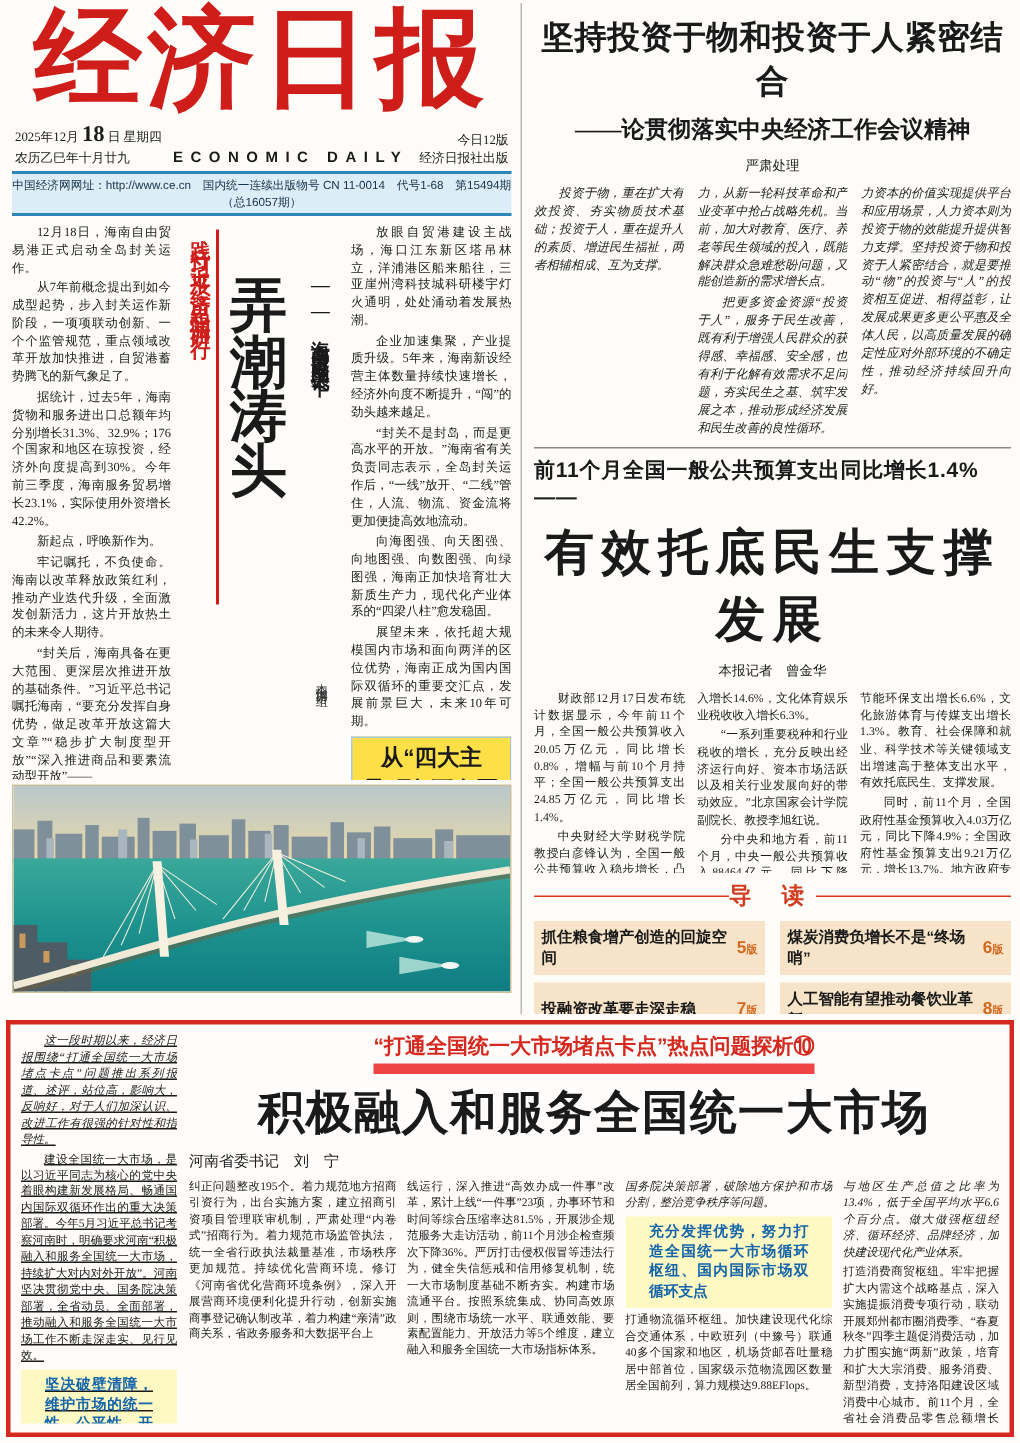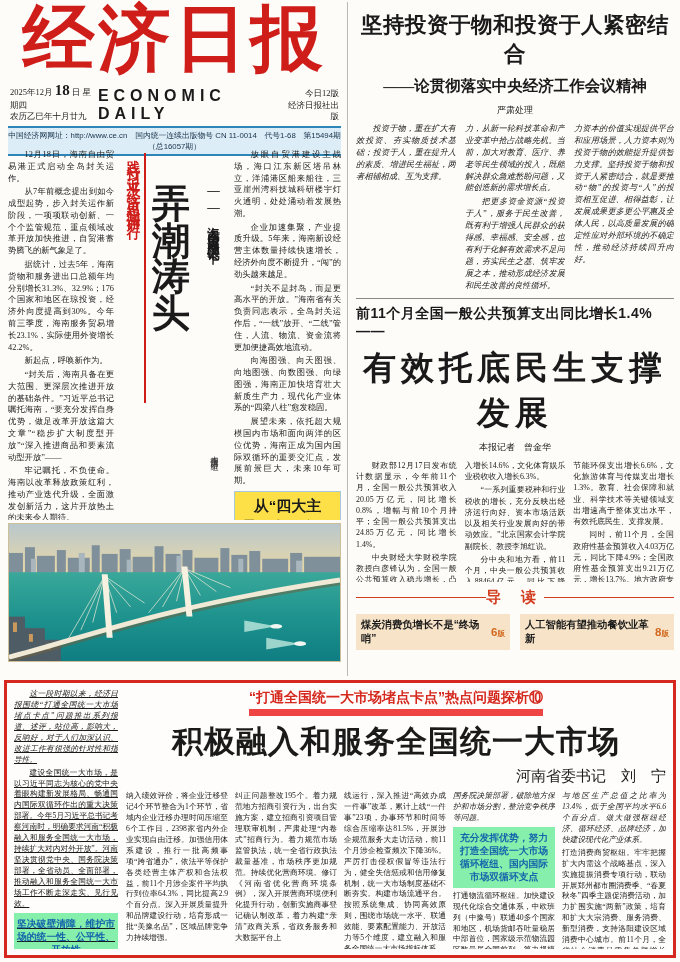--- a/index.html
+++ b/index.html
@@ -10,21 +10,21 @@
   .upper { display:flex; height:674px; }
   .left-col { width:346px; border-right:1px solid #b9b9b9; padding:0 6px 0 6px; display:flex; flex-direction:column; }
   .right-col { flex:1; padding:0 4px 0 8px; display:flex; flex-direction:column; }
 
   
   .masthead { height:142px; }
   .masthead-title { color:#cf1d1a; font-weight:bold; font-size:72px; line-height:1.05; text-align:center; letter-spacing:4px; font-family:"Liberation Serif",serif; }
   .date-row { display:flex; justify-content:space-between; align-items:flex-end; margin-top:2px; padding:0 2px; }
   .date-left { font-size:8.5px; line-height:1.35; }
   .date-left b.big { font-size:15px; }
-  .economic-daily { font-family:"Liberation Sans",sans-serif; font-weight:bold; font-size:16px; letter-spacing:5px; }
+  .economic-daily { font-family:"Liberation Sans",sans-serif; font-weight:bold; font-size:10px; letter-spacing:5px; }
   .date-right { font-size:8.5px; text-align:right; line-height:1.35; }
   .info-bar { margin-top:3px; background:#dcedf7; border-top:2px solid #2e86b8; border-bottom:2px solid #2e86b8; font-size:7.8px; text-align:center; padding:2px 0; color:#16314a; font-family:"Liberation Sans",sans-serif; }
 
   
   .hainan { height:376px; display:flex; overflow:hidden; padding-top:5px; }
   .h-col { font-size:8.3px; line-height:1.42; text-align:justify; overflow:hidden; }
   .h-col p { text-indent:2em; margin-bottom:2px; }
   .h-col1 { width:106px; }
   .h-col2 { flex:1; }
   .v-strip { writing-mode:vertical-rl; text-orientation:upright; overflow:hidden; }
@@ -70,25 +70,25 @@
   .daodu-page .unit { font-size:7.5px; }
 
   
   .market { margin:4px 2px 4px 2px; height:278px; border:3px solid #d5281e; background:#fffdfb; display:flex; padding:6px 7px; gap:8px; overflow:hidden; }
   .mb-left { width:104px; font-size:7.7px; line-height:1.42; text-align:justify; overflow:hidden;text-decoration:underline; }
   .mb-left p, .mb-col p, .mb-right p { text-indent:2em; margin-bottom:2px; }
   .kai { font-style:italic; }
   .mb-rest { flex:1; display:flex; flex-direction:column; overflow:hidden; }
   .mk-kicker { color:#d5281e; font-family:"Liberation Sans",sans-serif; font-weight:bold; font-size:14px; border-bottom:7px solid #ef4444; padding-bottom:2px; width:fit-content; margin:0 auto; }
   .mk-headline { font-family:"Liberation Sans",sans-serif; font-weight:bold; font-size:31px; text-align:center; letter-spacing:1px; margin-top:5px; }
-  .mk-byline { text-align:right; font-size:15px; margin:4px 0 5px; }
+  .mk-byline { text-align:left; font-size:10px; margin:4px 0 5px; }
   .mk-cols { display:flex; gap:7px; flex:1; overflow:hidden; }
   .mb-col { flex:1; font-size:7.7px; line-height:1.42; text-align:justify; overflow:hidden; }
   .mb-right { width:104px; font-size:7.7px; line-height:1.42; text-align:justify; overflow:hidden; }
-  .blue-subhead { background:#86efac; color:#1565ab; font-weight:bold; font-family:"Liberation Sans",sans-serif; font-size:9.8px; line-height:1.35; padding:4px 3px; text-align:center; margin:3px 0; text-indent:0 !important; }
+  .blue-subhead { background:#fef9c3; color:#1565ab; font-weight:bold; font-family:"Liberation Sans",sans-serif; font-size:9.8px; line-height:1.35; padding:4px 16px; margin:3px 0; text-indent:0 !important; }
   .cont p:first-child { text-indent:0; }
 </style>
 </head>
 <body>
 
 <div class="page">
 
   <div class="upper">
 
     <div class="left-col">
@@ -109,22 +109,22 @@
         <div class="info-bar">中国经济网网址：http://www.ce.cn　国内统一连续出版物号 CN 11-0014　代号1-68　第15494期（总16057期）</div>
       </div>
 
       <div class="hainan">
         <div class="h-col h-col1">
           <div>
               <p>12月18日，海南自由贸易港正式启动全岛封关运作。</p>
               <p>从7年前概念提出到如今成型起势，步入封关运作新阶段，一项项联动创新、一个个监管规范，重点领域改革开放加快推进，自贸港蓄势腾飞的新气象足了。</p>
               <p>据统计，过去5年，海南货物和服务进出口总额年均分别增长31.3%、32.9%；176个国家和地区在琼投资，经济外向度提高到30%。今年前三季度，海南服务贸易增长23.1%，实际使用外资增长42.2%。</p>
               <p>新起点，呼唤新作为。</p>
+              <p>牢记嘱托，不负使命。海南以改革释放政策红利，推动产业迭代升级，全面激发创新活力，这片开放热土的未来令人期待。</p>
               <p>“封关后，海南具备在更大范围、更深层次推进开放的基础条件。”习近平总书记嘱托海南，“要充分发挥自身优势，做足改革开放这篇大文章”“稳步扩大制度型开放”“深入推进商品和要素流动型开放”——</p>
-              <p>牢记嘱托，不负使命。海南以改革释放政策红利，推动产业迭代升级，全面激发创新活力，这片开放热土的未来令人期待。</p>
             </div>
 
         </div>
         <div class="v-strip h-kicker">践行习近平经济思想调研行</div>
         <div class="h-kicker-rule"></div>
         <div class="v-strip h-title">弄潮涛头</div>
         <div class="h-subwrap">
           <div class="h-subtitle">——海南自贸港闯关记（下）</div>
           <div class="h-byline">本报调研组</div>
         </div>
@@ -267,22 +267,30 @@
       </div>
 
       <div class="daodu">
         <div class="daodu-header">
           <span class="line"></span>
           <span class="daodu-title">导 读</span>
           <span class="line"></span>
         </div>
         <div class="daodu-grid">
           <div class="daodu-item">
+              <span>抓住粮食增产创造的回旋空间</span>
+              <span class="daodu-page"><span class="num">5</span><span class="unit">版</span></span>
+            </div>
+          <div class="daodu-item">
               <span>煤炭消费负增长不是“终场哨”</span>
               <span class="daodu-page"><span class="num">6</span><span class="unit">版</span></span>
+            </div>
+          <div class="daodu-item">
+              <span>投融资改革要走深走稳</span>
+              <span class="daodu-page"><span class="num">7</span><span class="unit">版</span></span>
             </div>
           <div class="daodu-item">
               <span>人工智能有望推动餐饮业革新</span>
               <span class="daodu-page"><span class="num">8</span><span class="unit">版</span></span>
             </div>
 
         </div>
       </div>
     </div>
   </div>
@@ -295,23 +303,20 @@
         </div>
       <div class="blue-subhead">坚决破壁清障，维护市场的统一性、公平性、开放性</div>
 
     </div>
 
     <div class="mb-rest">
       <div class="mk-kicker">“打通全国统一大市场堵点卡点”热点问题探析⑩</div>
       <div class="mk-headline">积极融入和服务全国统一大市场</div>
       <div class="mk-byline">河南省委书记　刘　宁</div>
       <div class="mk-cols">
-        <div class="mb-col cont">
-            <p>纳入绩效评价，将企业迁移登记4个环节整合为1个环节，省域内企业迁移办理时间压缩至6个工作日，2398家省内外企业实现自由迁移。加强信用体系建设，推行一批高频事项“跨省通办”，依法平等保护各类经营主体产权和合法权益，前11个月涉企案件平均执行到位率64.3%，同比提高2.9个百分点。深入开展质量提升和品牌建设行动，培育形成一批“美豫名品”，区域品牌竞争力持续增强。</p>
-          </div>
         <div class="mb-col cont">
             <p>纠正问题整改195个。着力规范地方招商引资行为，出台实施方案，建立招商引资项目管理联审机制，严肃处理“内卷式”招商行为。着力规范市场监管执法，统一全省行政执法裁量基准，市场秩序更加规范。持续优化营商环境。修订《河南省优化营商环境条例》，深入开展营商环境便利化提升行动，创新实施商事登记确认制改革，着力构建“亲清”政商关系，省政务服务和大数据平台上</p>
           </div>
         <div class="mb-col cont">
             <p>线运行，深入推进“高效办成一件事”改革，累计上线“一件事”23项，办事环节和时间等综合压缩率达81.5%，开展涉企规范服务大走访活动，前11个月涉企检查频次下降36%。严厉打击侵权假冒等违法行为，健全失信惩戒和信用修复机制，统一大市场制度基础不断夯实。构建市场流通平台。按照系统集成、协同高效原则，围绕市场统一水平、联通效能、要素配置能力、开放活力等5个维度，建立融入和服务全国统一大市场指标体系。</p>
           </div>
         <div class="mb-col cont">
           <p class="kai">国务院决策部署，破除地方保护和市场分割，整治竞争秩序等问题。</p>
           <div class="blue-subhead">充分发挥优势，努力打造全国统一大市场循环枢纽、国内国际市场双循环支点</div>
           <div>

